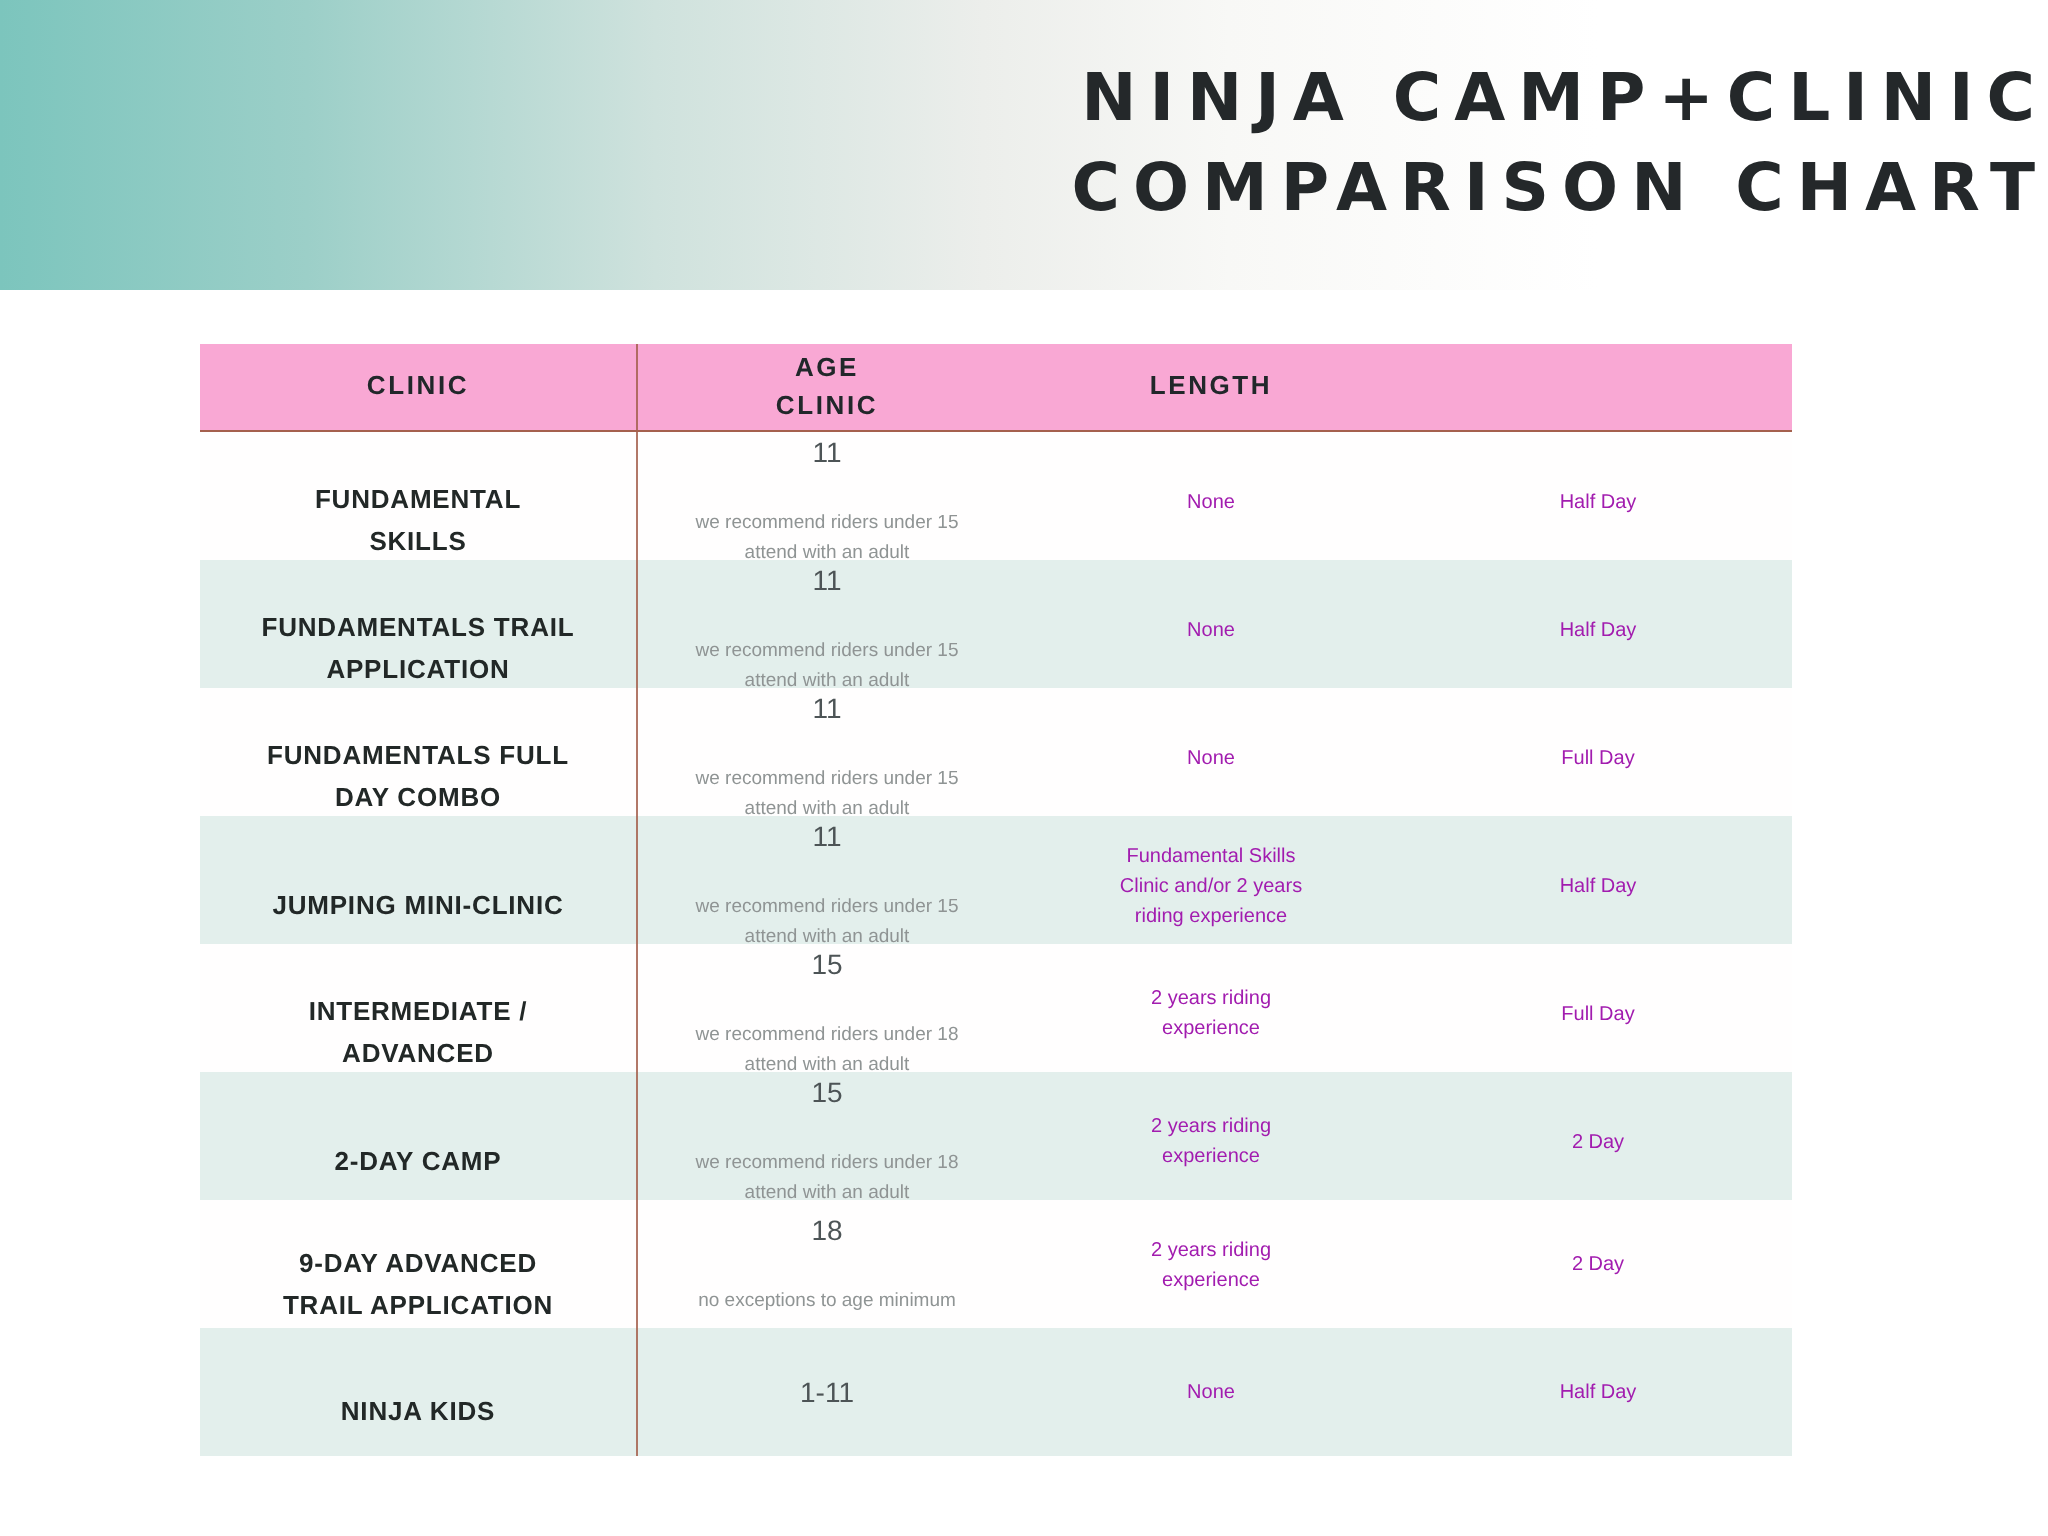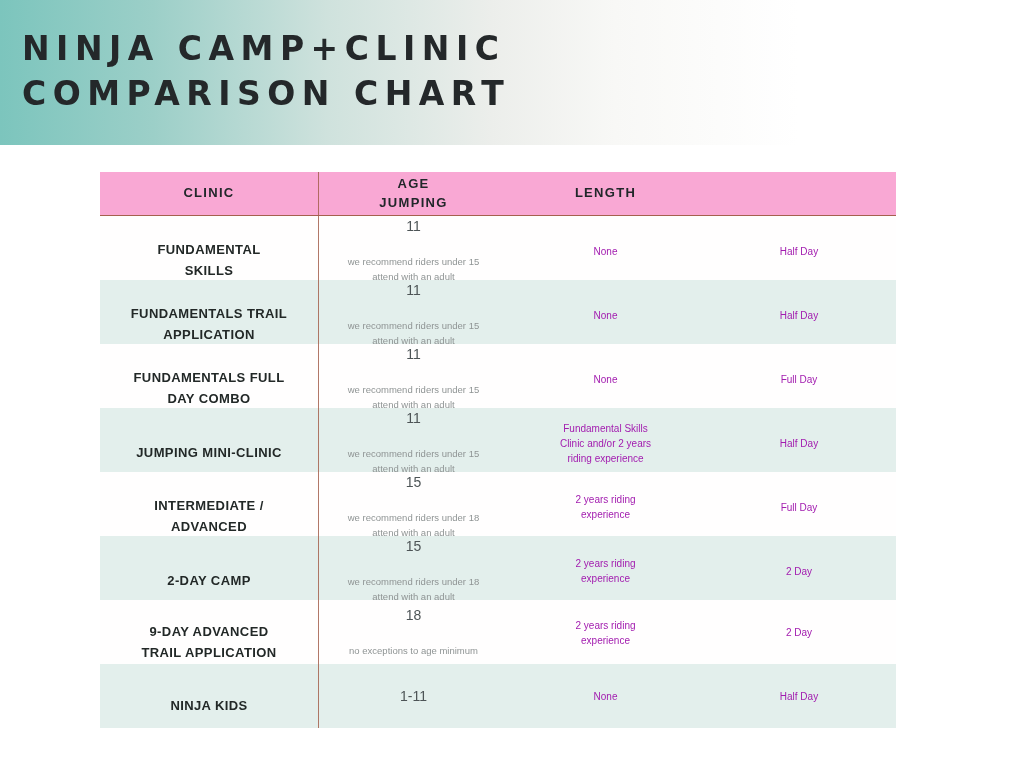--- a/index.html
+++ b/index.html
@@ -13,20 +13,21 @@
     font-family: "Liberation Sans", sans-serif;
   }
 
   
   .banner {
     position: absolute;
     left: 0; top: 0;
     width: 1024px;
     height: 145px;
     background: linear-gradient(90deg, #7cc5bd 0%, #9ccfc8 15%, #cfe2dd 32%, #eceeeb 48%, #f8f8f6 60%, #ffffff 78%, #ffffff 100%);
+    text-align: right;
   }
   .banner h1 {
     padding: 26px 0 0 22px;
     font-family: "DejaVu Sans", sans-serif;
     font-weight: bold;
     font-size: 33px;
     line-height: 45px;
     letter-spacing: 6.5px;
     color: #24282a;
     text-transform: uppercase;
@@ -108,21 +109,21 @@
 <div class="page">
 
   <header class="banner">
     <h1><span>NINJA CAMP+CLINIC</span><br><span>COMPARISON CHART</span></h1>
   </header>
 
   <div class="table">
     <div class="thead">
       <div class="cell">CLINIC</div>
       <div class="cell">AGE
-JUMPING</div>
+CLINIC</div>
       <div class="cell">LENGTH</div>
     </div>
     <div class="tbody">
   <div class="row">
     <div class="cell clinic">FUNDAMENTAL
 SKILLS</div>
     <div class="cell age">
       <div class="age-val">11</div>
       <div class="age-note">we recommend riders under 15
 attend with an adult</div>

